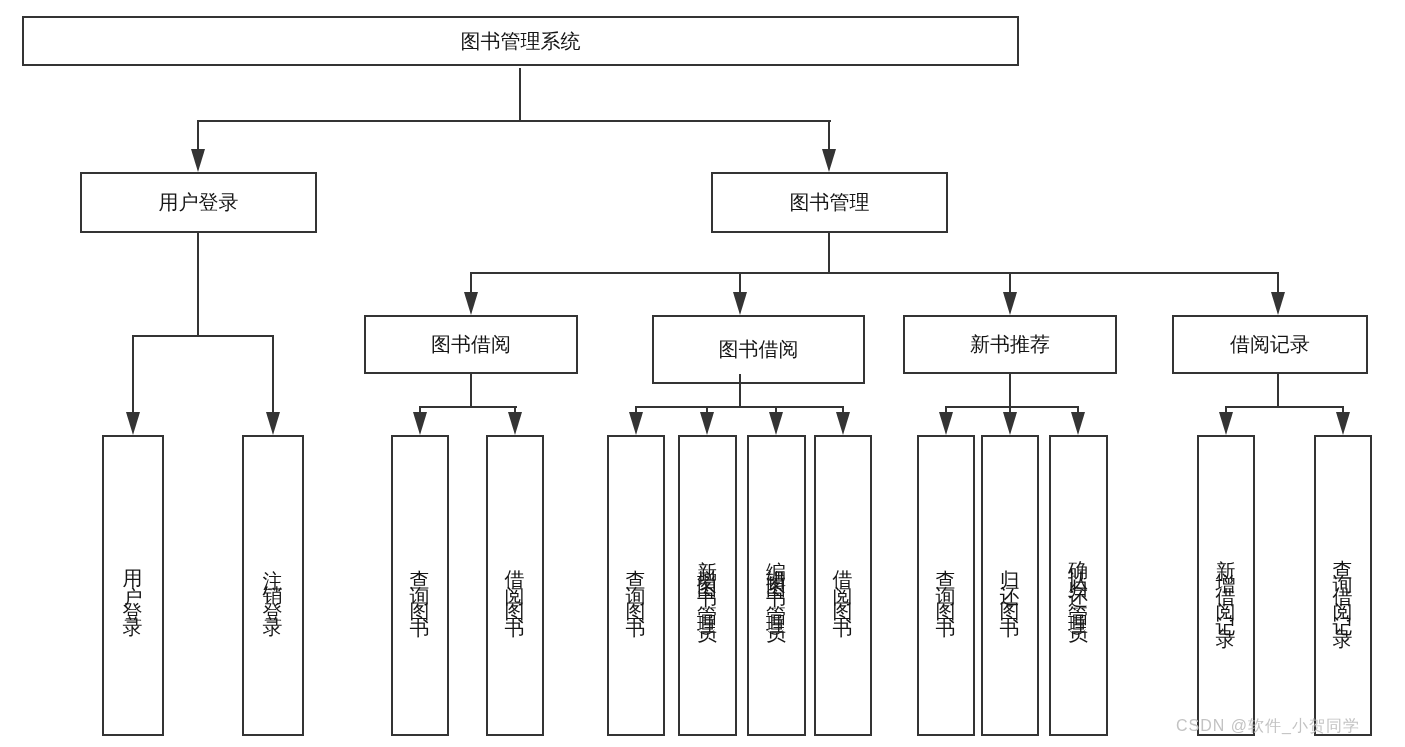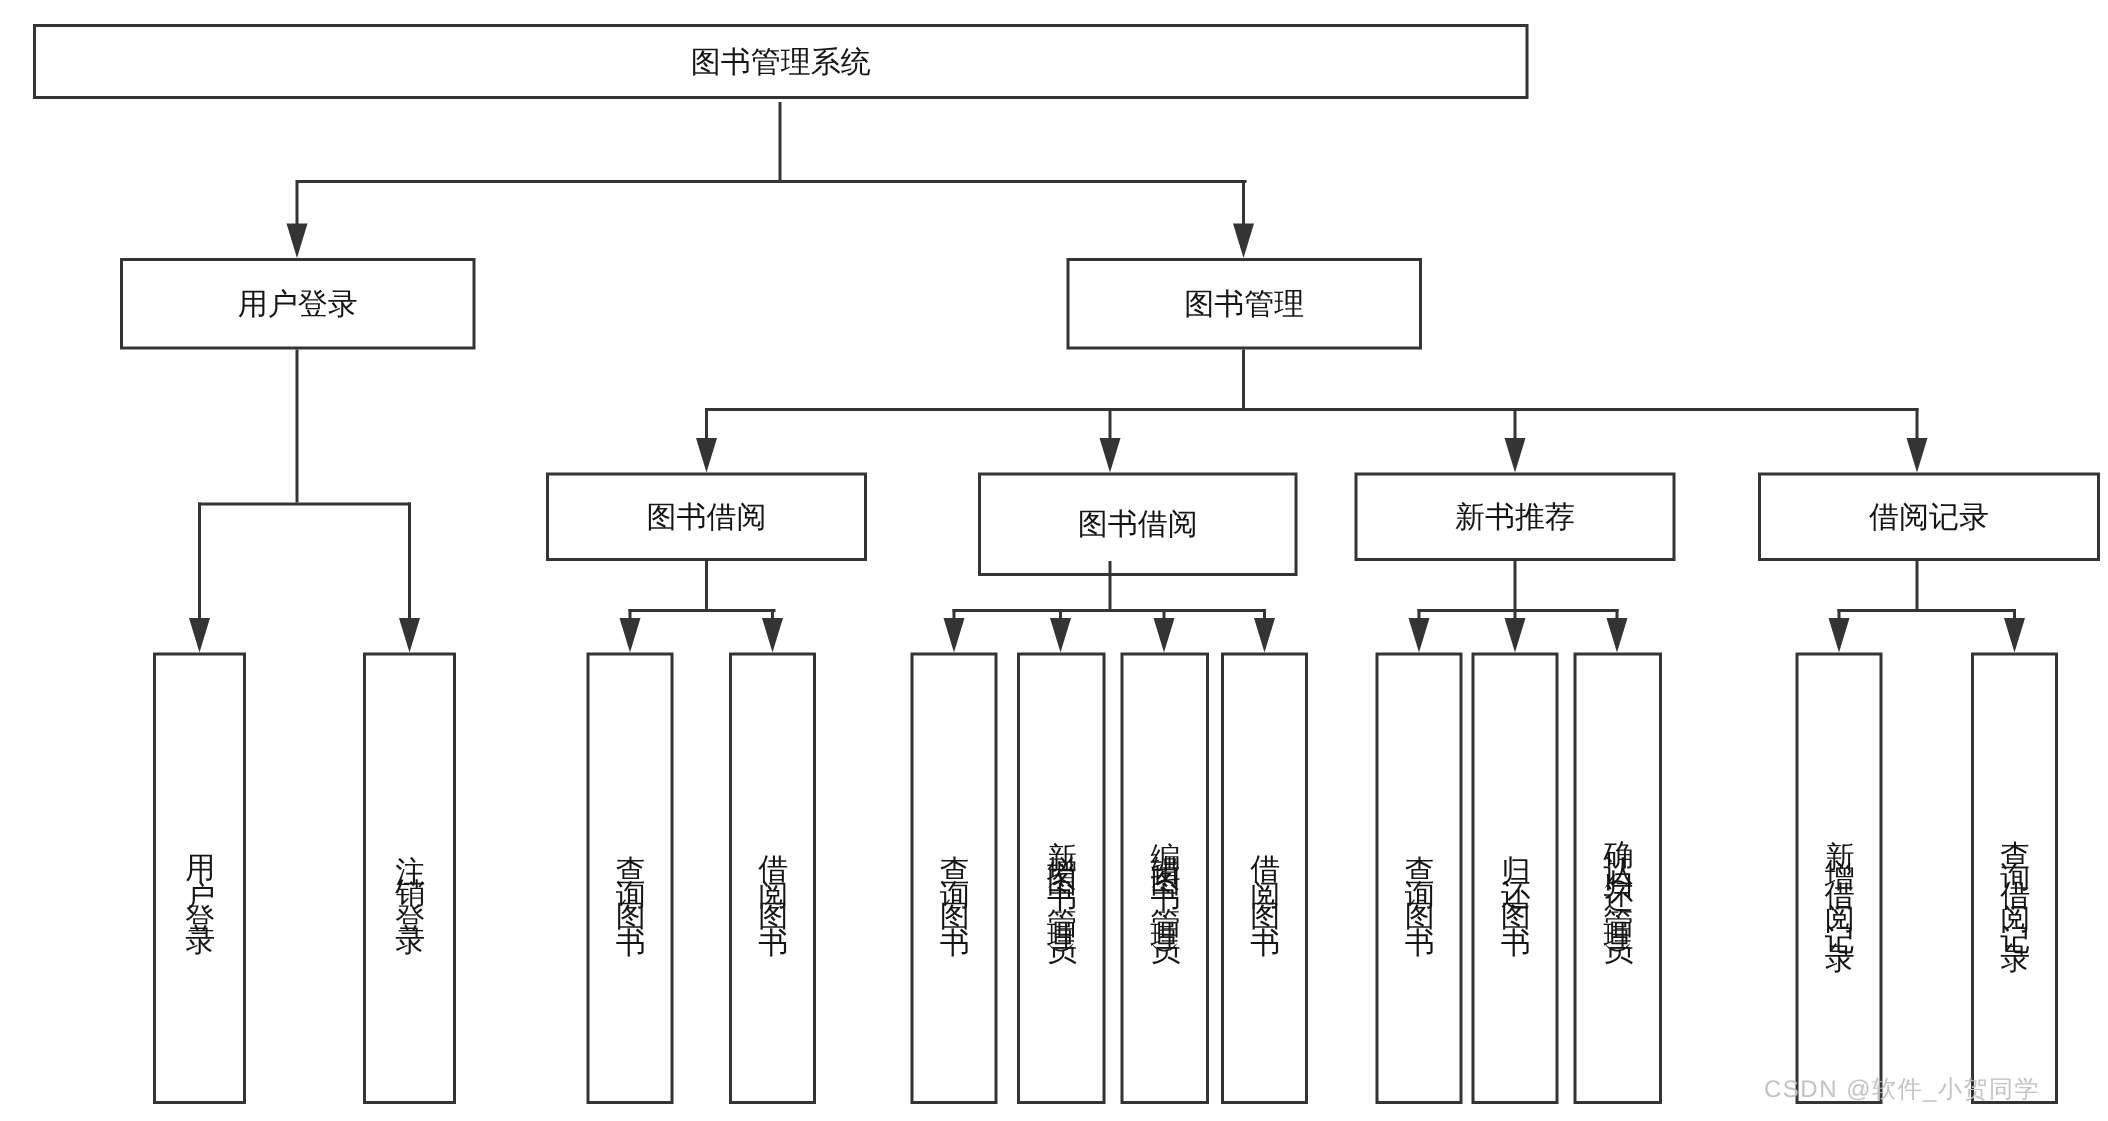--- a/index.html
+++ b/index.html
@@ -73,21 +73,21 @@
 
   <div class="box hbox" style="left:364px;top:315px;width:214px;height:59px;">
     <span class="label">图书借阅</span>
   </div>
   <div class="box hbox" style="left:652px;top:315px;width:213px;height:69px;">
     <span class="label">图书借阅</span>
   </div>
   <div class="box hbox" style="left:903px;top:315px;width:214px;height:59px;">
     <span class="label">新书推荐</span>
   </div>
-  <div class="box hbox" style="left:1172px;top:315px;width:228px;height:59px;">
+  <div class="box hbox" style="left:1172px;top:315px;width:196px;height:59px;">
     <span class="label">借阅记录</span>
   </div>
 
   <div class="vline" style="left:470px;top:374px;height:32px;"></div>
   <div class="hline" style="left:419px;top:406px;width:98px;"></div>
   <div class="vline" style="left:419px;top:406px;height:8px;"></div>
   <div class="arrow" style="left:413px;top:412px;"></div>
   <div class="vline" style="left:514px;top:406px;height:8px;"></div>
   <div class="arrow" style="left:508px;top:412px;"></div>
 

